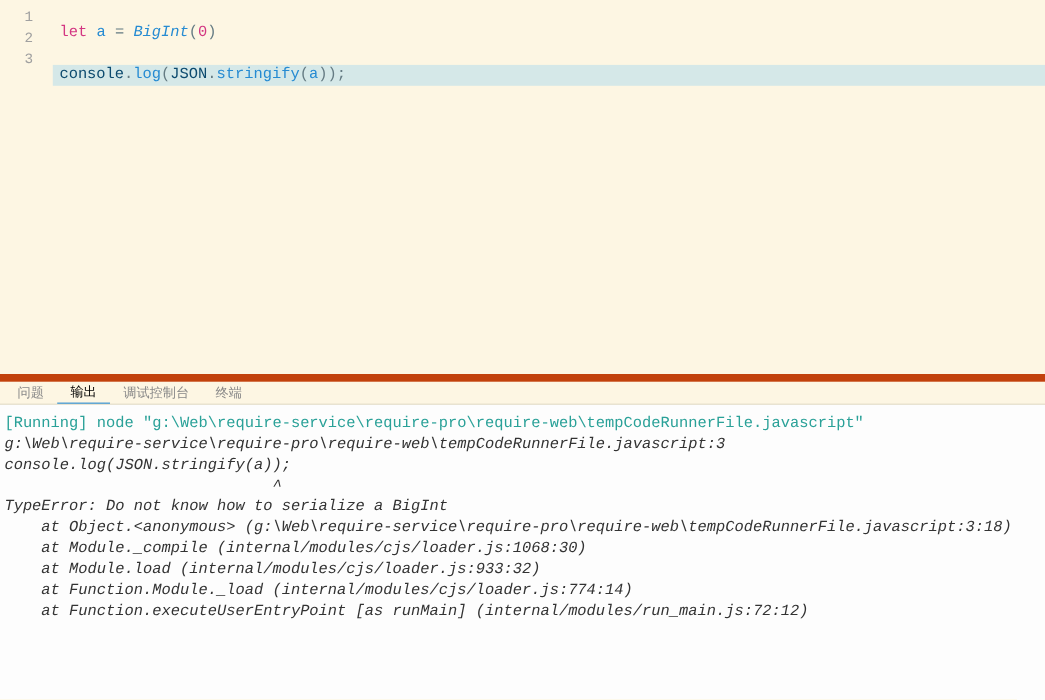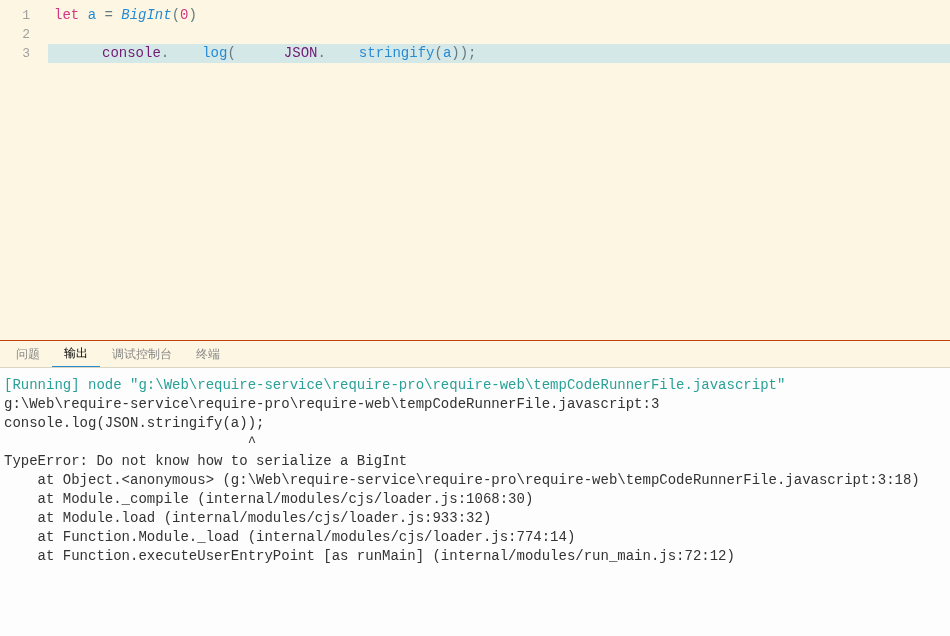--- a/index.html
+++ b/index.html
@@ -31,44 +31,44 @@
       padding-top: 6px;
       user-select: none;
     }
     .gutter-line {
       height: 19px;
       line-height: 19px;
       font-size: 13px;
     }
     .code-area {
       flex: 1;
-      padding-top: 6px;
+      padding-top: 21px;
     }
     .code-line {
       height: 19px;
       line-height: 19px;
       white-space: pre;
       padding-left: 6px;
     }
     .code-line.highlighted {
       background: #d5e8e8;
     }
     .kw { color: #d33682; }
     .var { color: #268bd2; }
     .func-italic { color: #268bd2; font-style: italic; }
     .num { color: #d33682; }
-    .obj { color: #701a75; margin-left: 48px; }
-    .method { color: #268bd2; margin-left: 33px; }
+    .obj { color: #0c4a6e; }
+    .method { color: #268bd2; }
     .punct { color: #657b83; }
     .paren { color: #657b83; }
     .plain { color: #657b83; }
     
     .panel-tabs {
       background: #fdf6e3;
-      border-top: 1px solid #c2410c;
+      border-top: 7px solid #c2410c;
       border-bottom: 1px solid #ddd5c0;
       height: 28px;
       display: flex;
       align-items: center;
       padding-left: 4px;
       font-family: 'Segoe UI', -apple-system, sans-serif;
       font-size: 12px;
     }
     .tab {
       color: #888;
@@ -91,21 +91,21 @@
       font-size: 14px;
       line-height: 19px;
       overflow: hidden;
     }
     .output-line {
       white-space: pre;
       color: #333;
     }
     .run-status { color: #2aa198; }
     .run-cmd { color: #2aa198; }
-    .err { color: #333; }
+    .err { color: #333; font-style: italic; }
   </style>
 </head>
 <body>
 
 <div class="editor-pane">
   <div class="gutter">
     <div class="gutter-line">1</div>
     <div class="gutter-line">2</div>
     <div class="gutter-line">3</div>
   </div>

